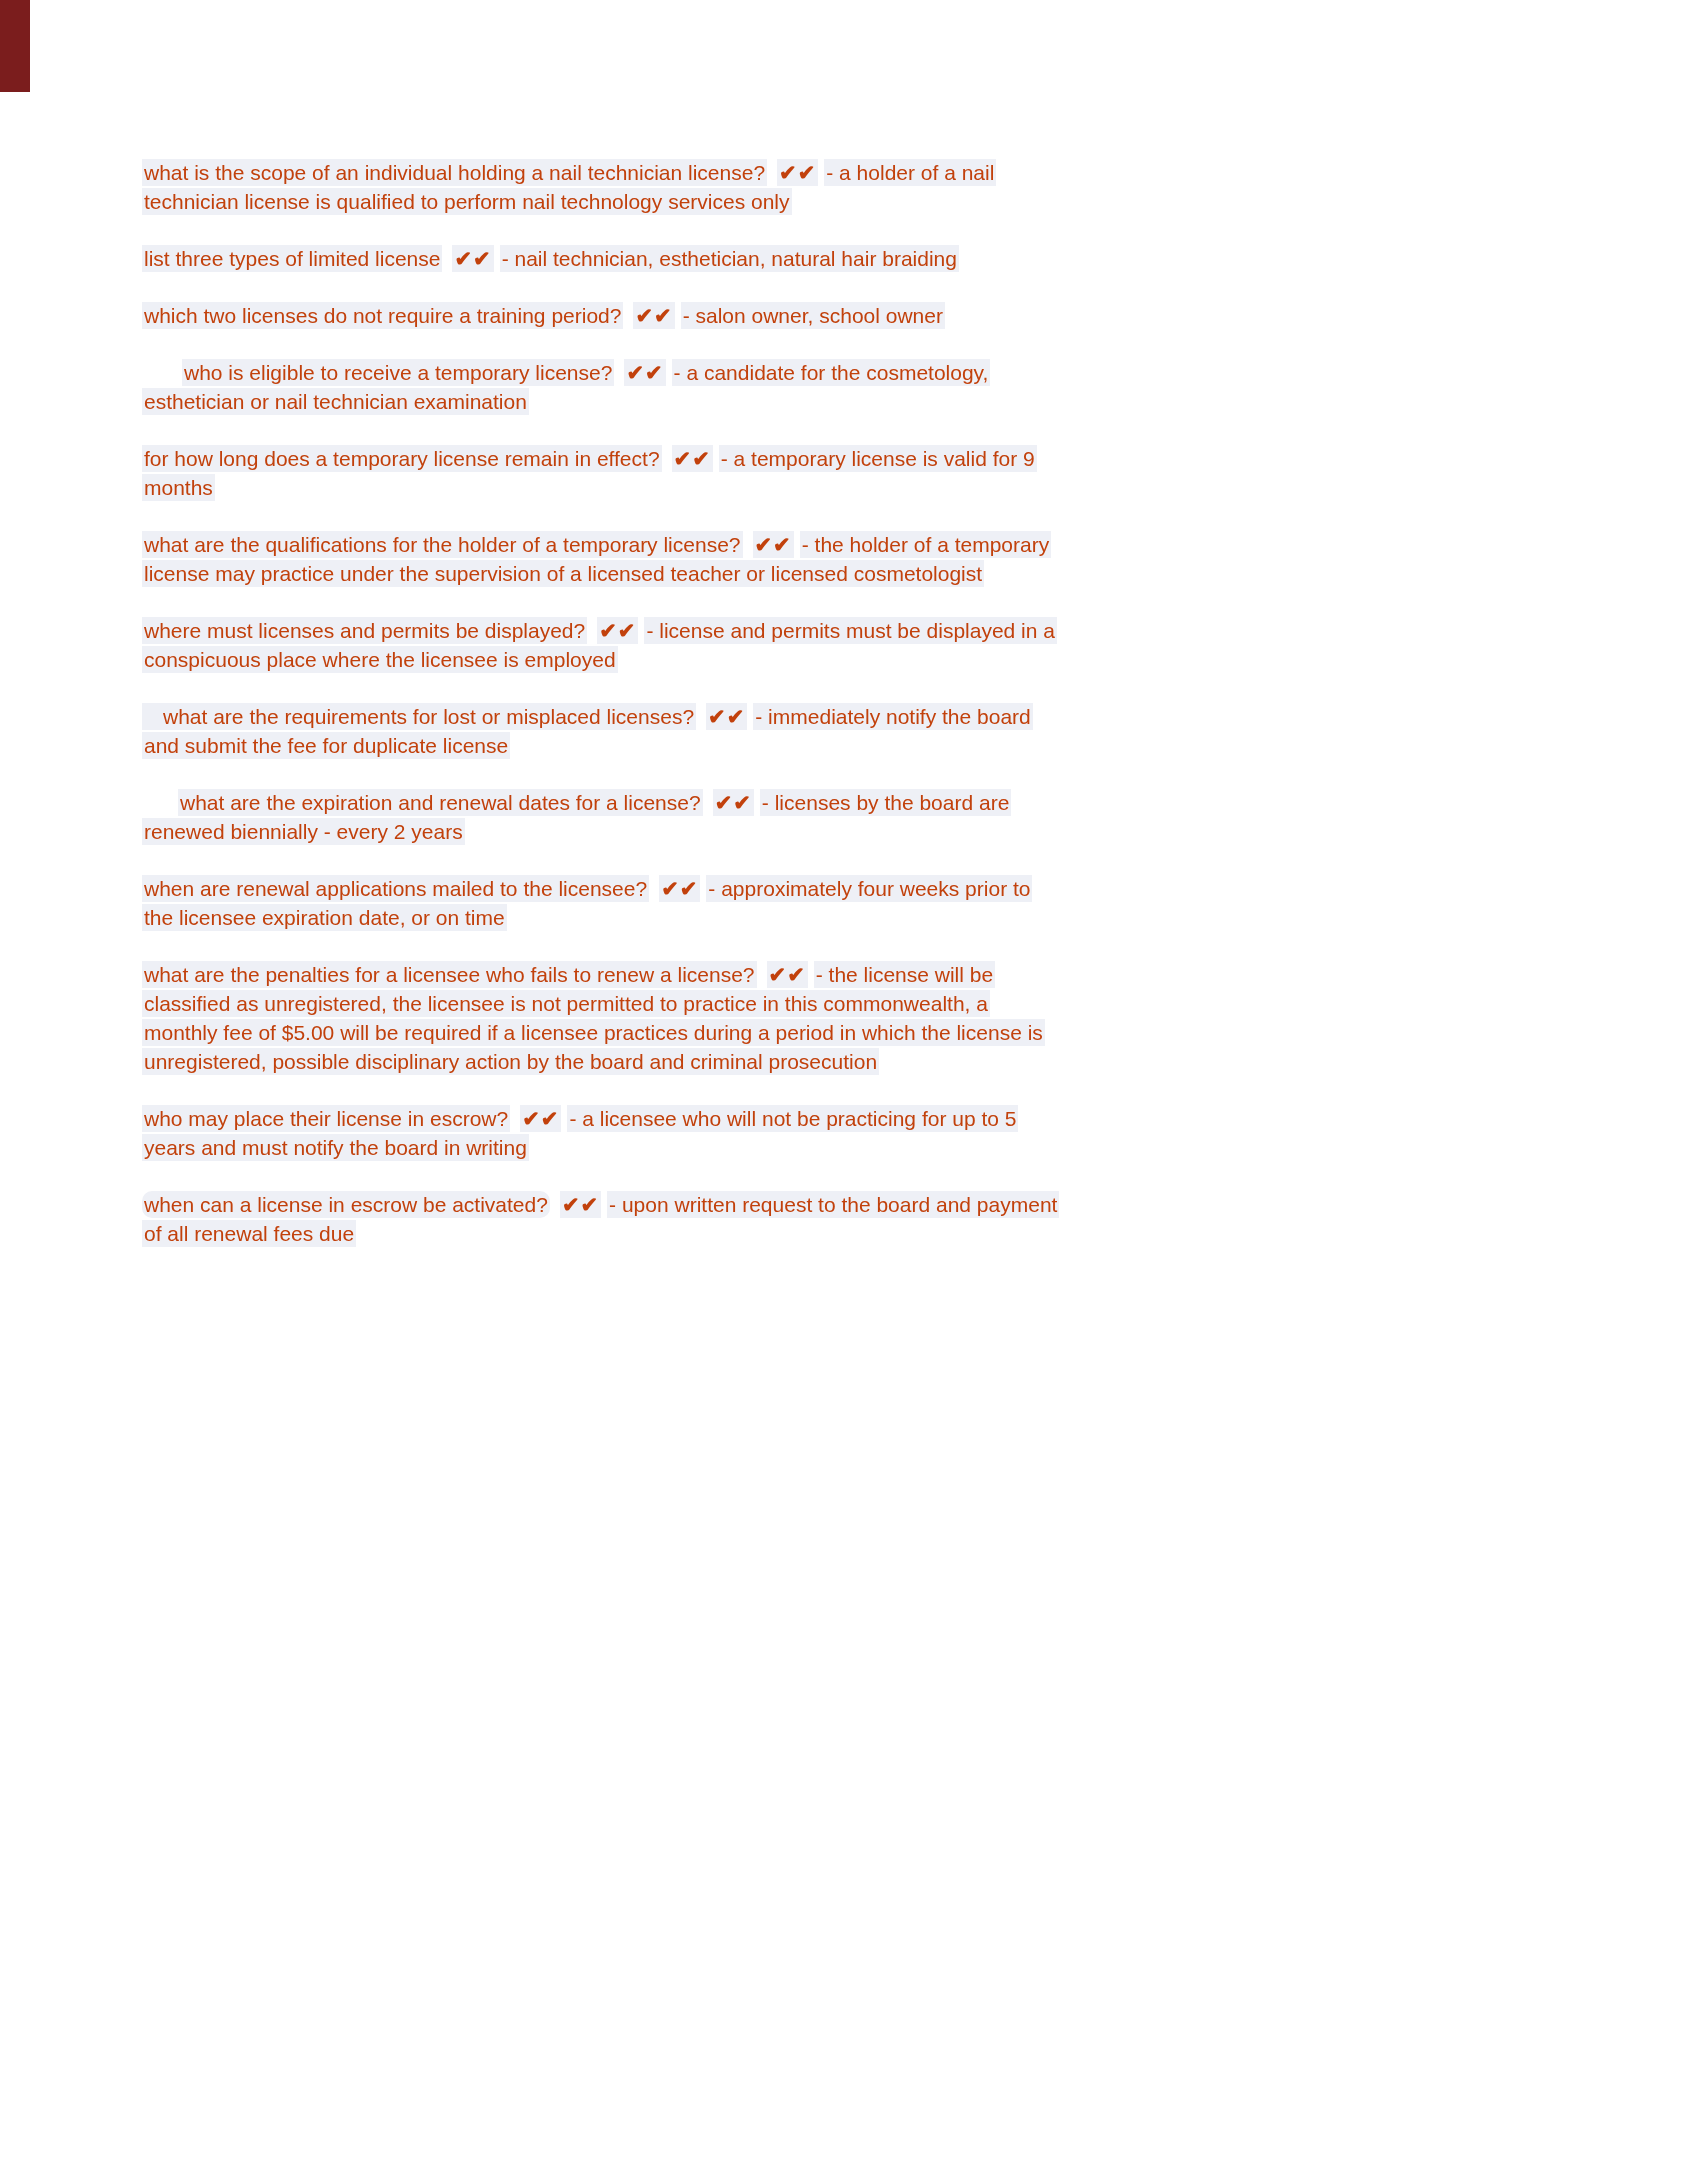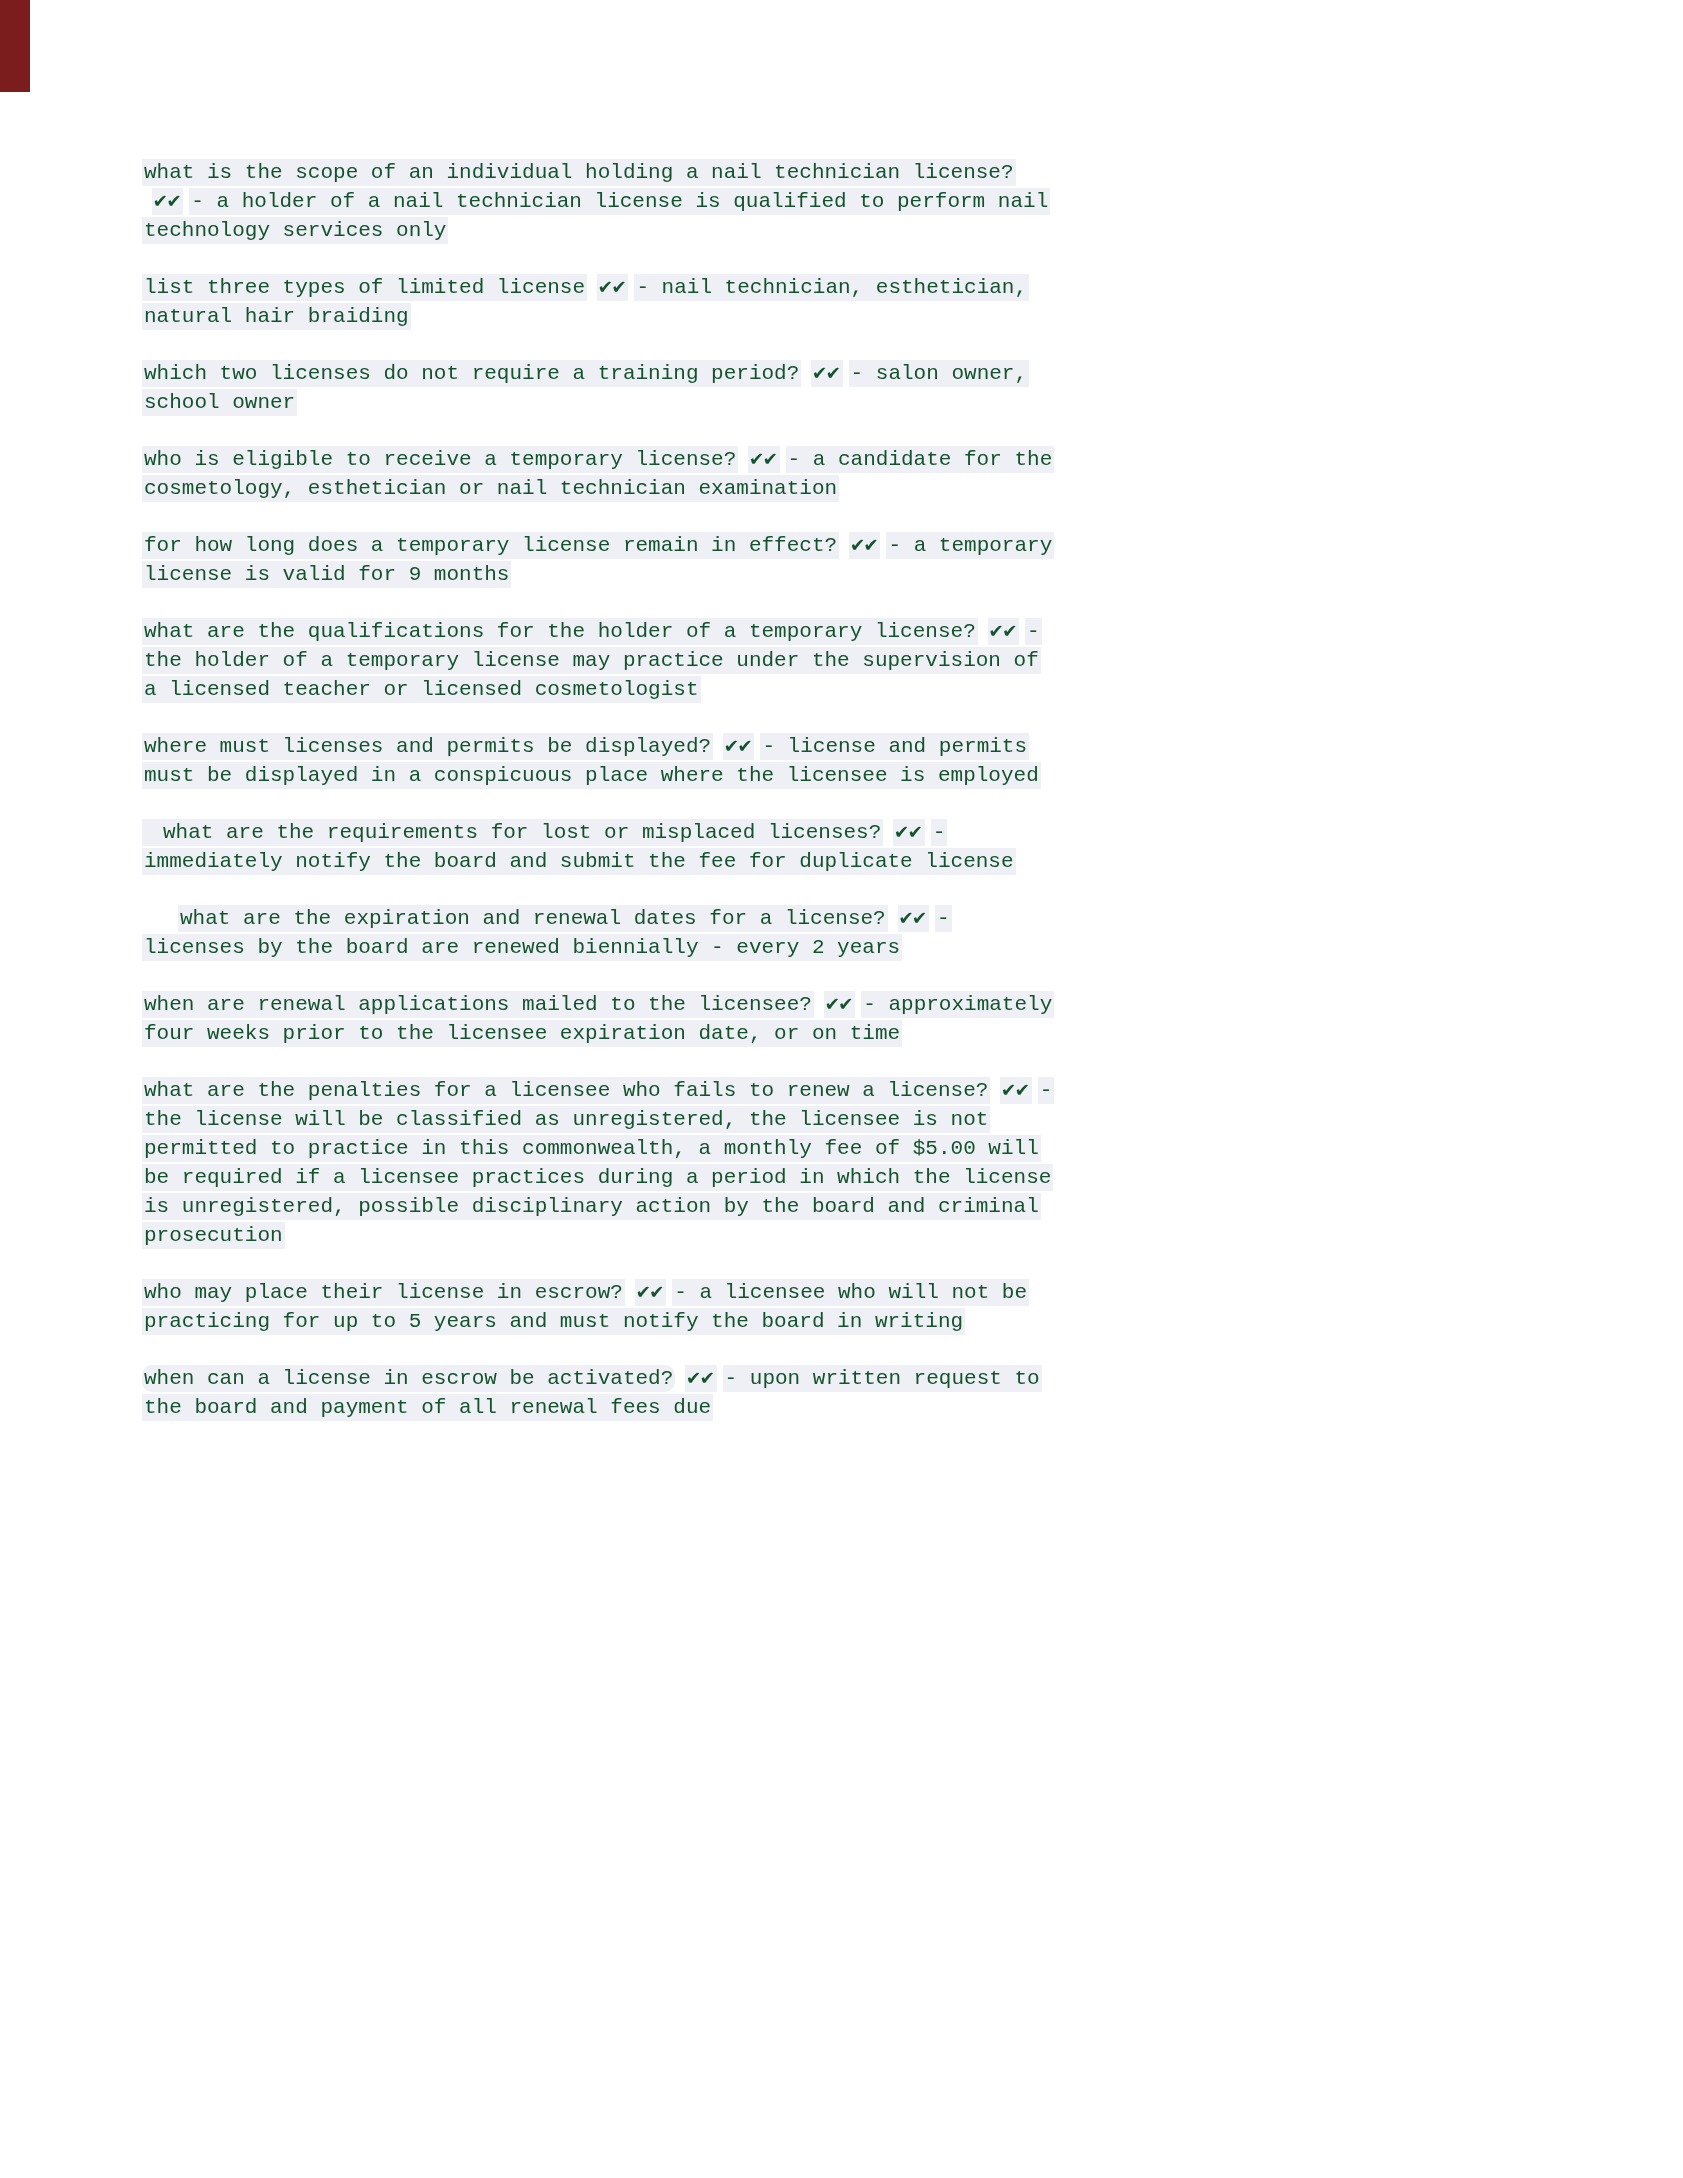--- a/index.html
+++ b/index.html
@@ -43,29 +43,29 @@
     letter-spacing: 1px;
     margin: 0 6px 0 10px;
     padding: 2px 2px;
   }
 </style>
 </head>
 <body style="background: rgb(255, 255, 255);">
 
 <div class="accent-bar" style="background: rgb(123, 29, 29);"></div>
 
-<main class="doc" style="color: #14532d; font-family: Liberation Mono, monospace;">
+<main class="doc" style="color: #c2410c;">
   <div>
   <p class="qa"><span class="hl question" style="background-color: rgb(238, 240, 246);">what is the scope of an individual holding a nail technician license?</span><span class="marks" style="background-color: rgb(238, 240, 246);">✔✔</span><span class="hl answer" style="background-color: rgb(238, 240, 246);">- a holder of a nail technician license is qualified to perform nail technology services only</span></p>
 
   <p class="qa"><span class="hl question" style="background-color: rgb(238, 240, 246);">list three types of limited license</span><span class="marks" style="background-color: rgb(238, 240, 246);">✔✔</span><span class="hl answer" style="background-color: rgb(238, 240, 246); text-align: right;">- nail technician, esthetician, natural hair braiding</span></p>
 
   <p class="qa"><span class="hl question" style="background-color: rgb(238, 240, 246);">which two licenses do not require a training period?</span><span class="marks" style="background-color: rgb(238, 240, 246);">✔✔</span><span class="hl answer" style="background-color: rgb(238, 240, 246); text-align: center;">- salon owner, school owner</span></p>
 
-  <p class="qa"><span class="hl question" style="background-color: rgb(238, 240, 246);">who is eligible to receive a temporary license?</span><span class="marks" style="background-color: rgb(238, 240, 246);">✔✔</span><span class="hl answer" style="background-color: rgb(238, 240, 246);">- a candidate for the cosmetology, esthetician or nail technician examination</span></p>
+  <p class="qa"><span class="hl question" style="background-color: rgb(238, 240, 246); margin-left: 40px;">who is eligible to receive a temporary license?</span><span class="marks" style="background-color: rgb(238, 240, 246);">✔✔</span><span class="hl answer" style="background-color: rgb(238, 240, 246);">- a candidate for the cosmetology, esthetician or nail technician examination</span></p>
 
 
   <p class="qa"><span class="hl question" style="background-color: rgb(238, 240, 246);">for how long does a temporary license remain in effect?</span><span class="marks" style="background-color: rgb(238, 240, 246);">✔✔</span><span class="hl answer" style="background-color: rgb(238, 240, 246);">- a temporary license is valid for 9 months</span></p>
 
   <p class="qa"><span class="hl question" style="background-color: rgb(238, 240, 246);">what are the qualifications for the holder of a temporary license?</span><span class="marks" style="background-color: rgb(238, 240, 246);">✔✔</span><span class="hl answer" style="background-color: rgb(238, 240, 246);">- the holder of a temporary license may practice under the supervision of a licensed teacher or licensed cosmetologist</span></p>
 
   <p class="qa"><span class="hl question" style="background-color: rgb(238, 240, 246);">where must licenses and permits be displayed?</span><span class="marks" style="background-color: rgb(238, 240, 246);">✔✔</span><span class="hl answer" style="background-color: rgb(238, 240, 246);">- license and permits must be displayed in a conspicuous place where the licensee is employed</span></p>
 
   <p class="qa"><span class="hl question" style="background-color: rgb(238, 240, 246); padding-left: 21px;">what are the requirements for lost or misplaced licenses?</span><span class="marks" style="background-color: rgb(238, 240, 246);">✔✔</span><span class="hl answer" style="background-color: rgb(238, 240, 246);">- immediately notify the board and submit the fee for duplicate license</span></p>
 

